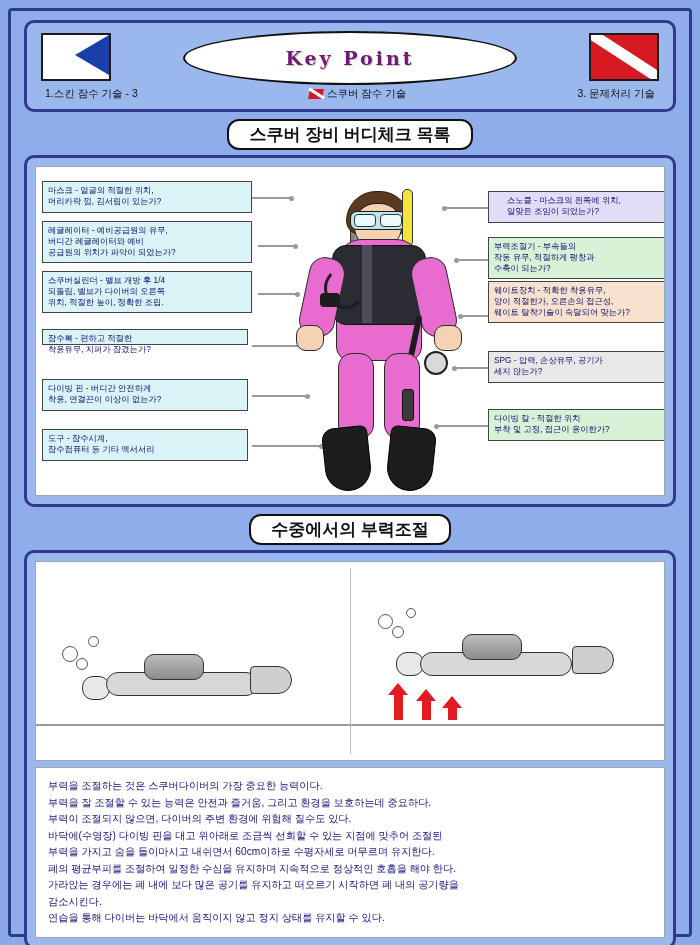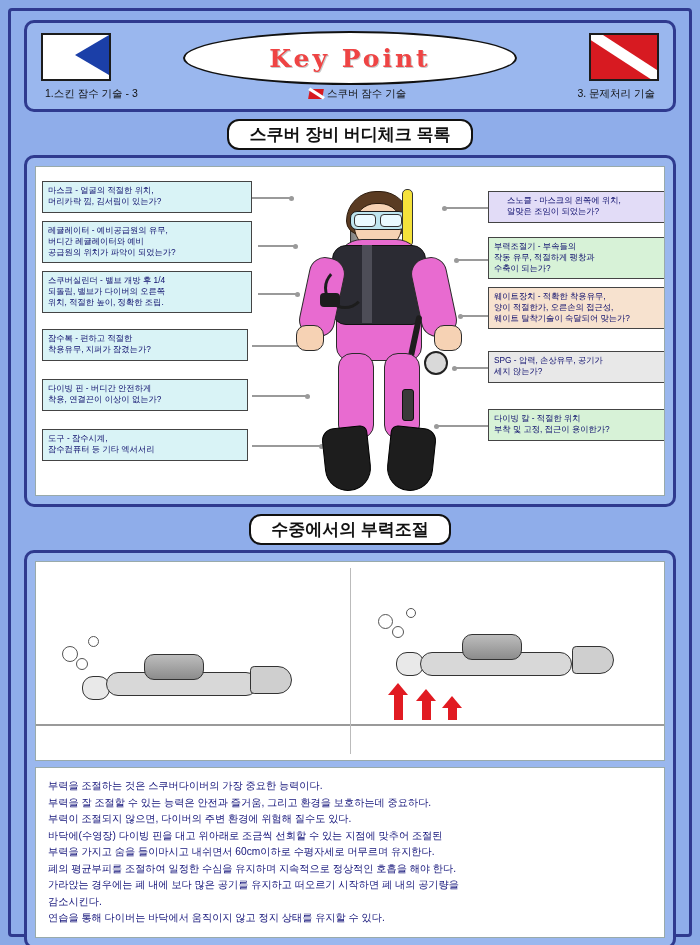--- a/index.html
+++ b/index.html
@@ -84,24 +84,24 @@
     height: 50px;
     border: 2px solid #111;
     border-radius: 50%;
     background: #ffffff;
     display: flex;
     align-items: center;
     justify-content: center;
   }
   .title-oval span {
     font-family: "DejaVu Serif", serif;
-    font-size: 25px;
+    font-size: 19px;
     font-weight: bold;
     letter-spacing: 3px;
-    color: #ef4444;
+    color: #701a75;
     text-shadow: 1px 1px 0 #c9c9c9;
   }
   .header-tabs {
     display: flex;
     justify-content: space-between;
     margin-top: 2px;
     padding: 0 8px;
     font-size: 10.5px;
     color: #111;
   }
@@ -448,33 +448,33 @@
         </div>
 
         <div class="callout cyan" style="left: 6px; top: 14px; width: 210px; height: 32px; white-space: pre-line;">마스크 - 얼굴의 적절한 위치,
 머리카락 낌, 김서림이 있는가?</div>
         <div class="callout cyan" style="left: 6px; top: 54px; width: 210px; height: 42px; white-space: pre-line;">레귤레이터 - 예비공급원의 유무,
 버디간 레귤레이터와 예비
 공급원의 위치가 파악이 되었는가?</div>
         <div class="callout cyan" style="left: 6px; top: 104px; width: 210px; height: 42px; white-space: pre-line;">스쿠버실린더 - 밸브 개방 후 1/4
 되돌림, 밸브가 다이버의 오른쪽
 위치, 적절한 높이, 정확한 조립.</div>
-        <div class="callout cyan" style="left: 6px; top: 162px; width: 206px; height: 32px; white-space: pre-line;">잠수복 - 편하고 적절한
+        <div class="callout cyan" style="left: 6px; top: 162px; width: 206px; height: 16px; white-space: pre-line;">잠수복 - 편하고 적절한
 착용유무, 지퍼가 잠겼는가?</div>
         <div class="callout cyan" style="left: 6px; top: 212px; width: 206px; height: 32px; white-space: pre-line;">다이빙 핀 - 버디간 안전하게
 착용, 연결끈이 이상이 없는가?</div>
         <div class="callout cyan" style="left: 6px; top: 262px; width: 206px; height: 32px; white-space: pre-line;">도구 - 잠수시계,
 잠수컴퓨터 등 기타 엑서서리</div>
 
         <div class="callout violet" style="left: 452px; top: 24px; width: 212px; height: 32px; white-space: pre-line;">스노클 - 마스크의 왼쪽에 위치,
 알맞은 조임이 되었는가?</div>
         <div class="callout green" style="left: 452px; top: 70px; width: 212px; height: 42px; white-space: pre-line;">부력조절기 - 부속들의
 작동 유무, 적절하게 팽창과
 수축이 되는가?</div>
-        <div class="callout peach" style="left: 452px; top: 120px; width: 212px; height: 42px; white-space: pre-line;">웨이트장치 - 적확한 착용유무,
+        <div class="callout peach" style="left: 452px; top: 114px; width: 212px; height: 42px; white-space: pre-line;">웨이트장치 - 적확한 착용유무,
 양이 적절한가, 오른손의 접근성,
 웨이트 탈착기술이 숙달되어 맞는가?</div>
         <div class="callout gray" style="left: 452px; top: 184px; width: 212px; height: 32px; white-space: pre-line;">SPG - 압력, 손상유무, 공기가
 세지 않는가?</div>
         <div class="callout green" style="left: 452px; top: 242px; width: 212px; height: 32px; white-space: pre-line;">다이빙 칼 - 적절한 위치
 부착 및 고정, 접근이 용이한가?</div>
       </div>
     </div>
 
     <div class="section-pill-wrap">

